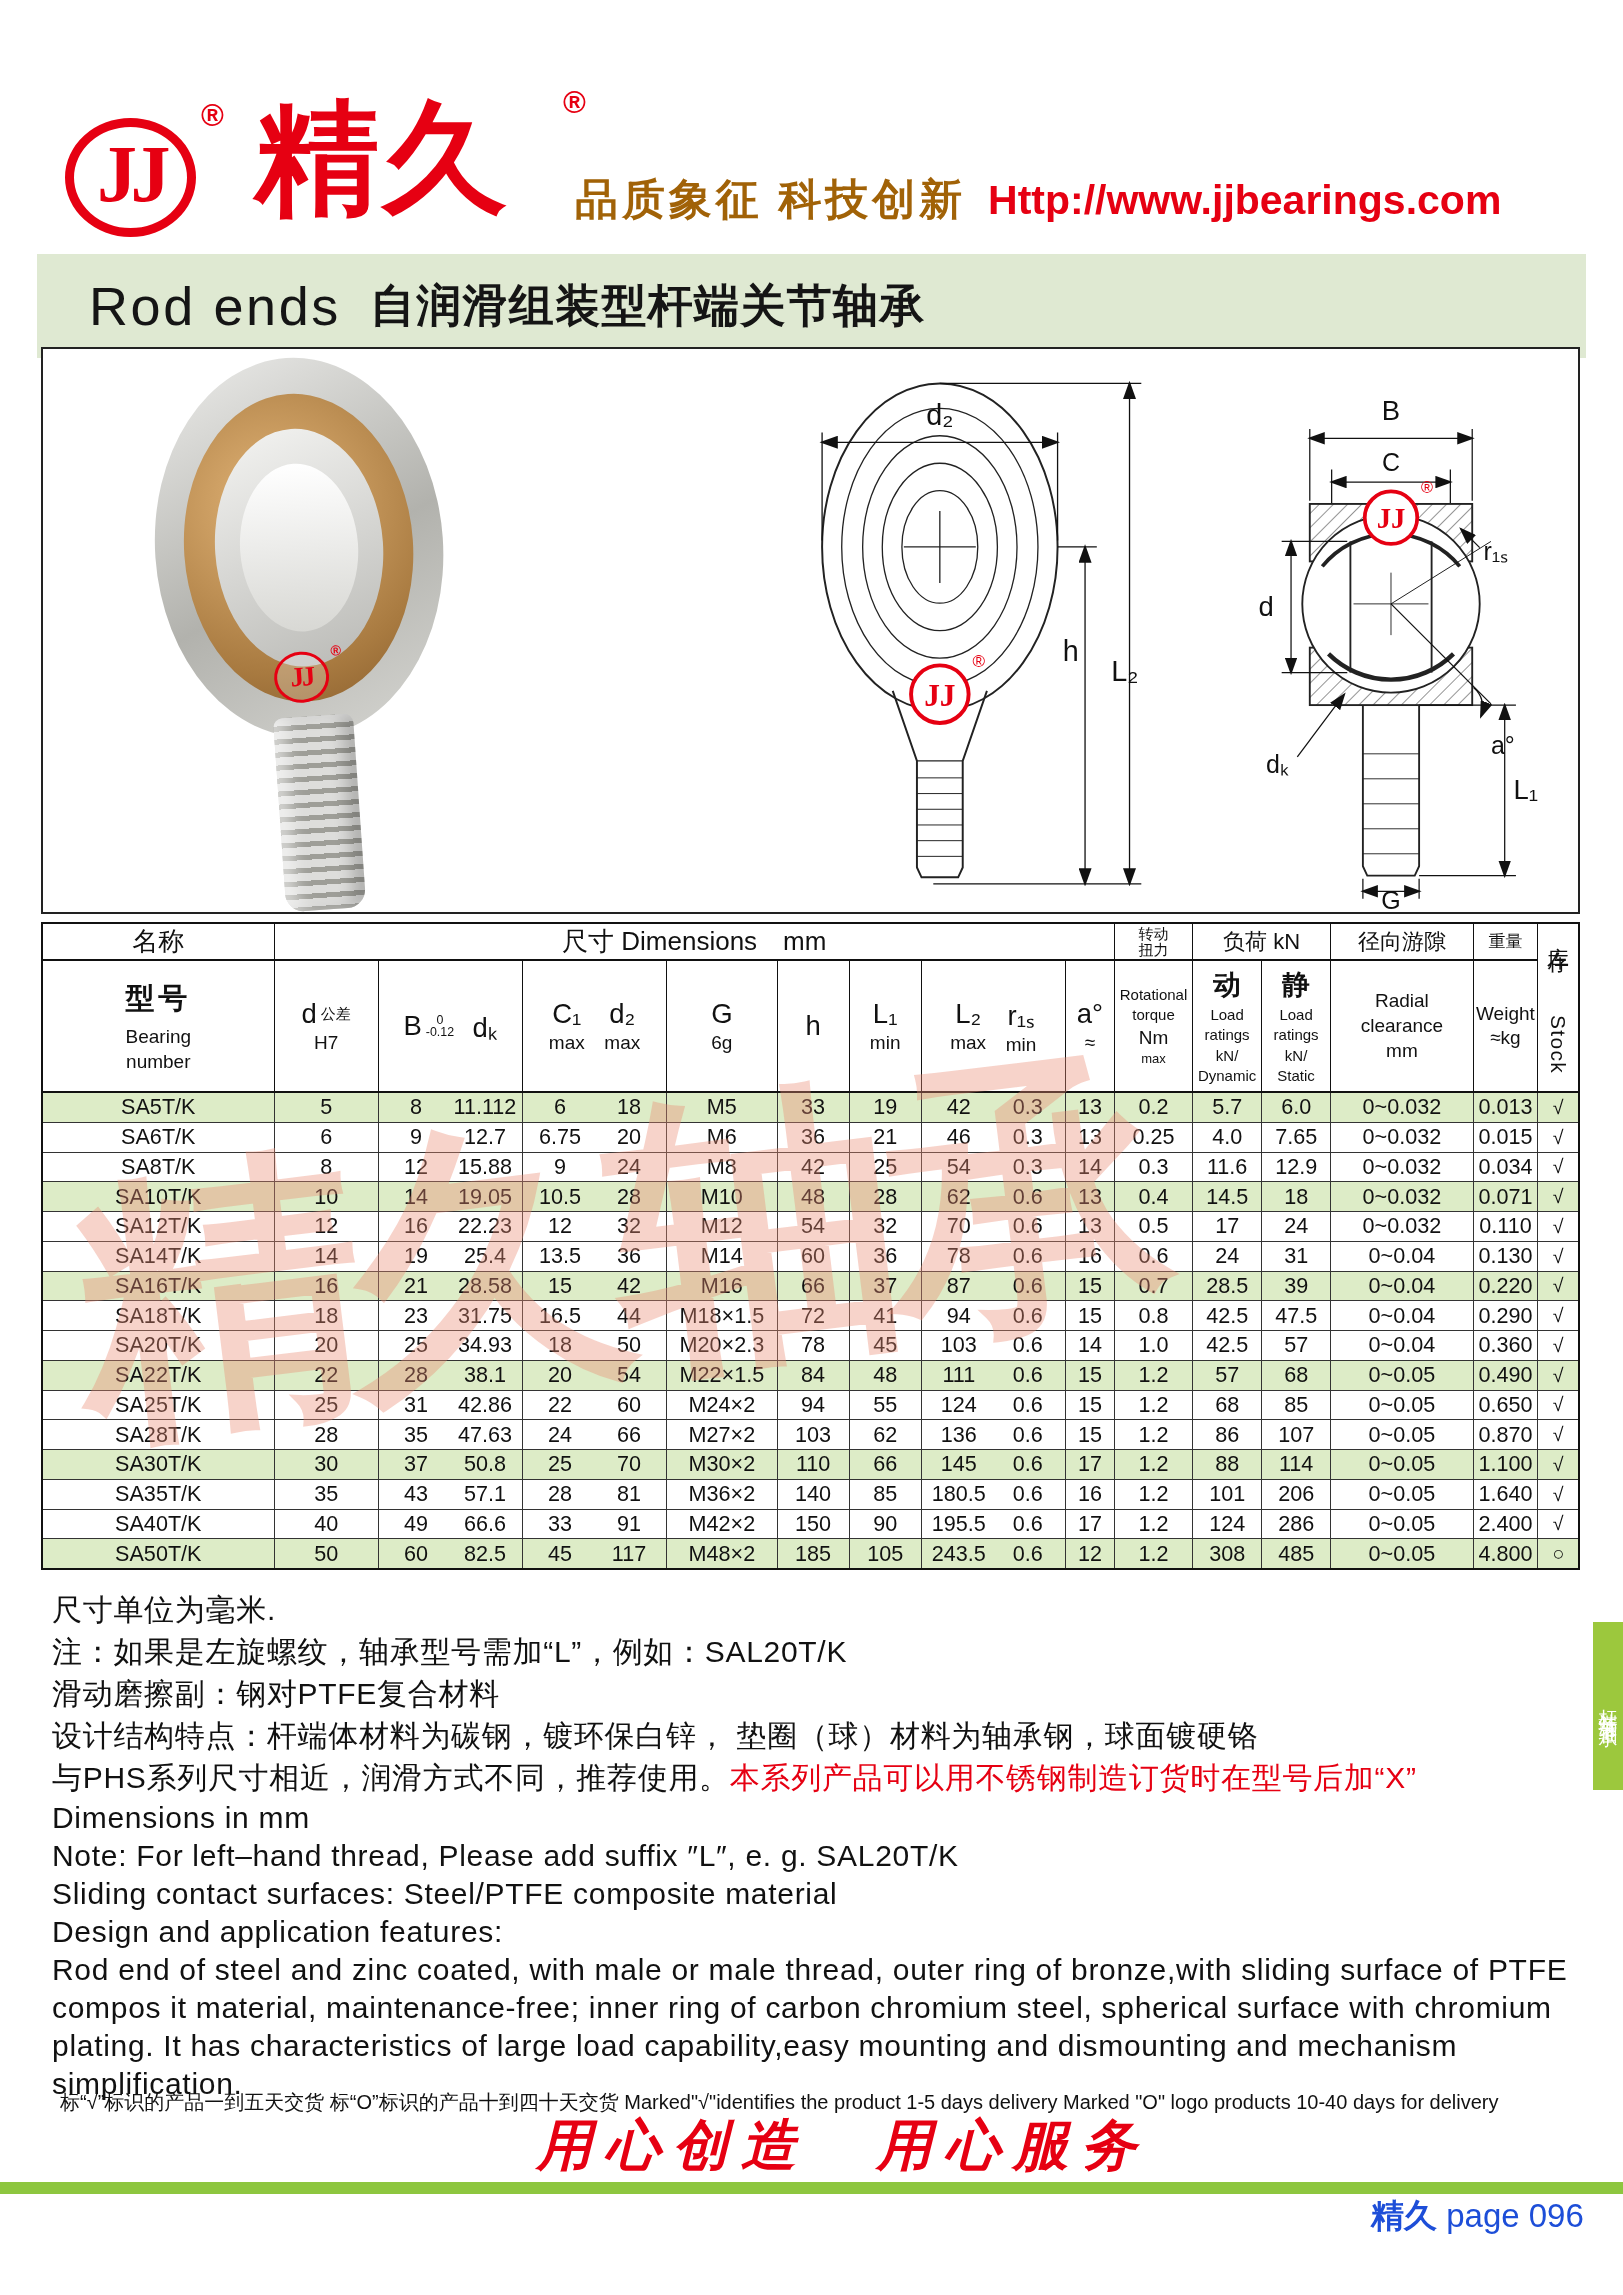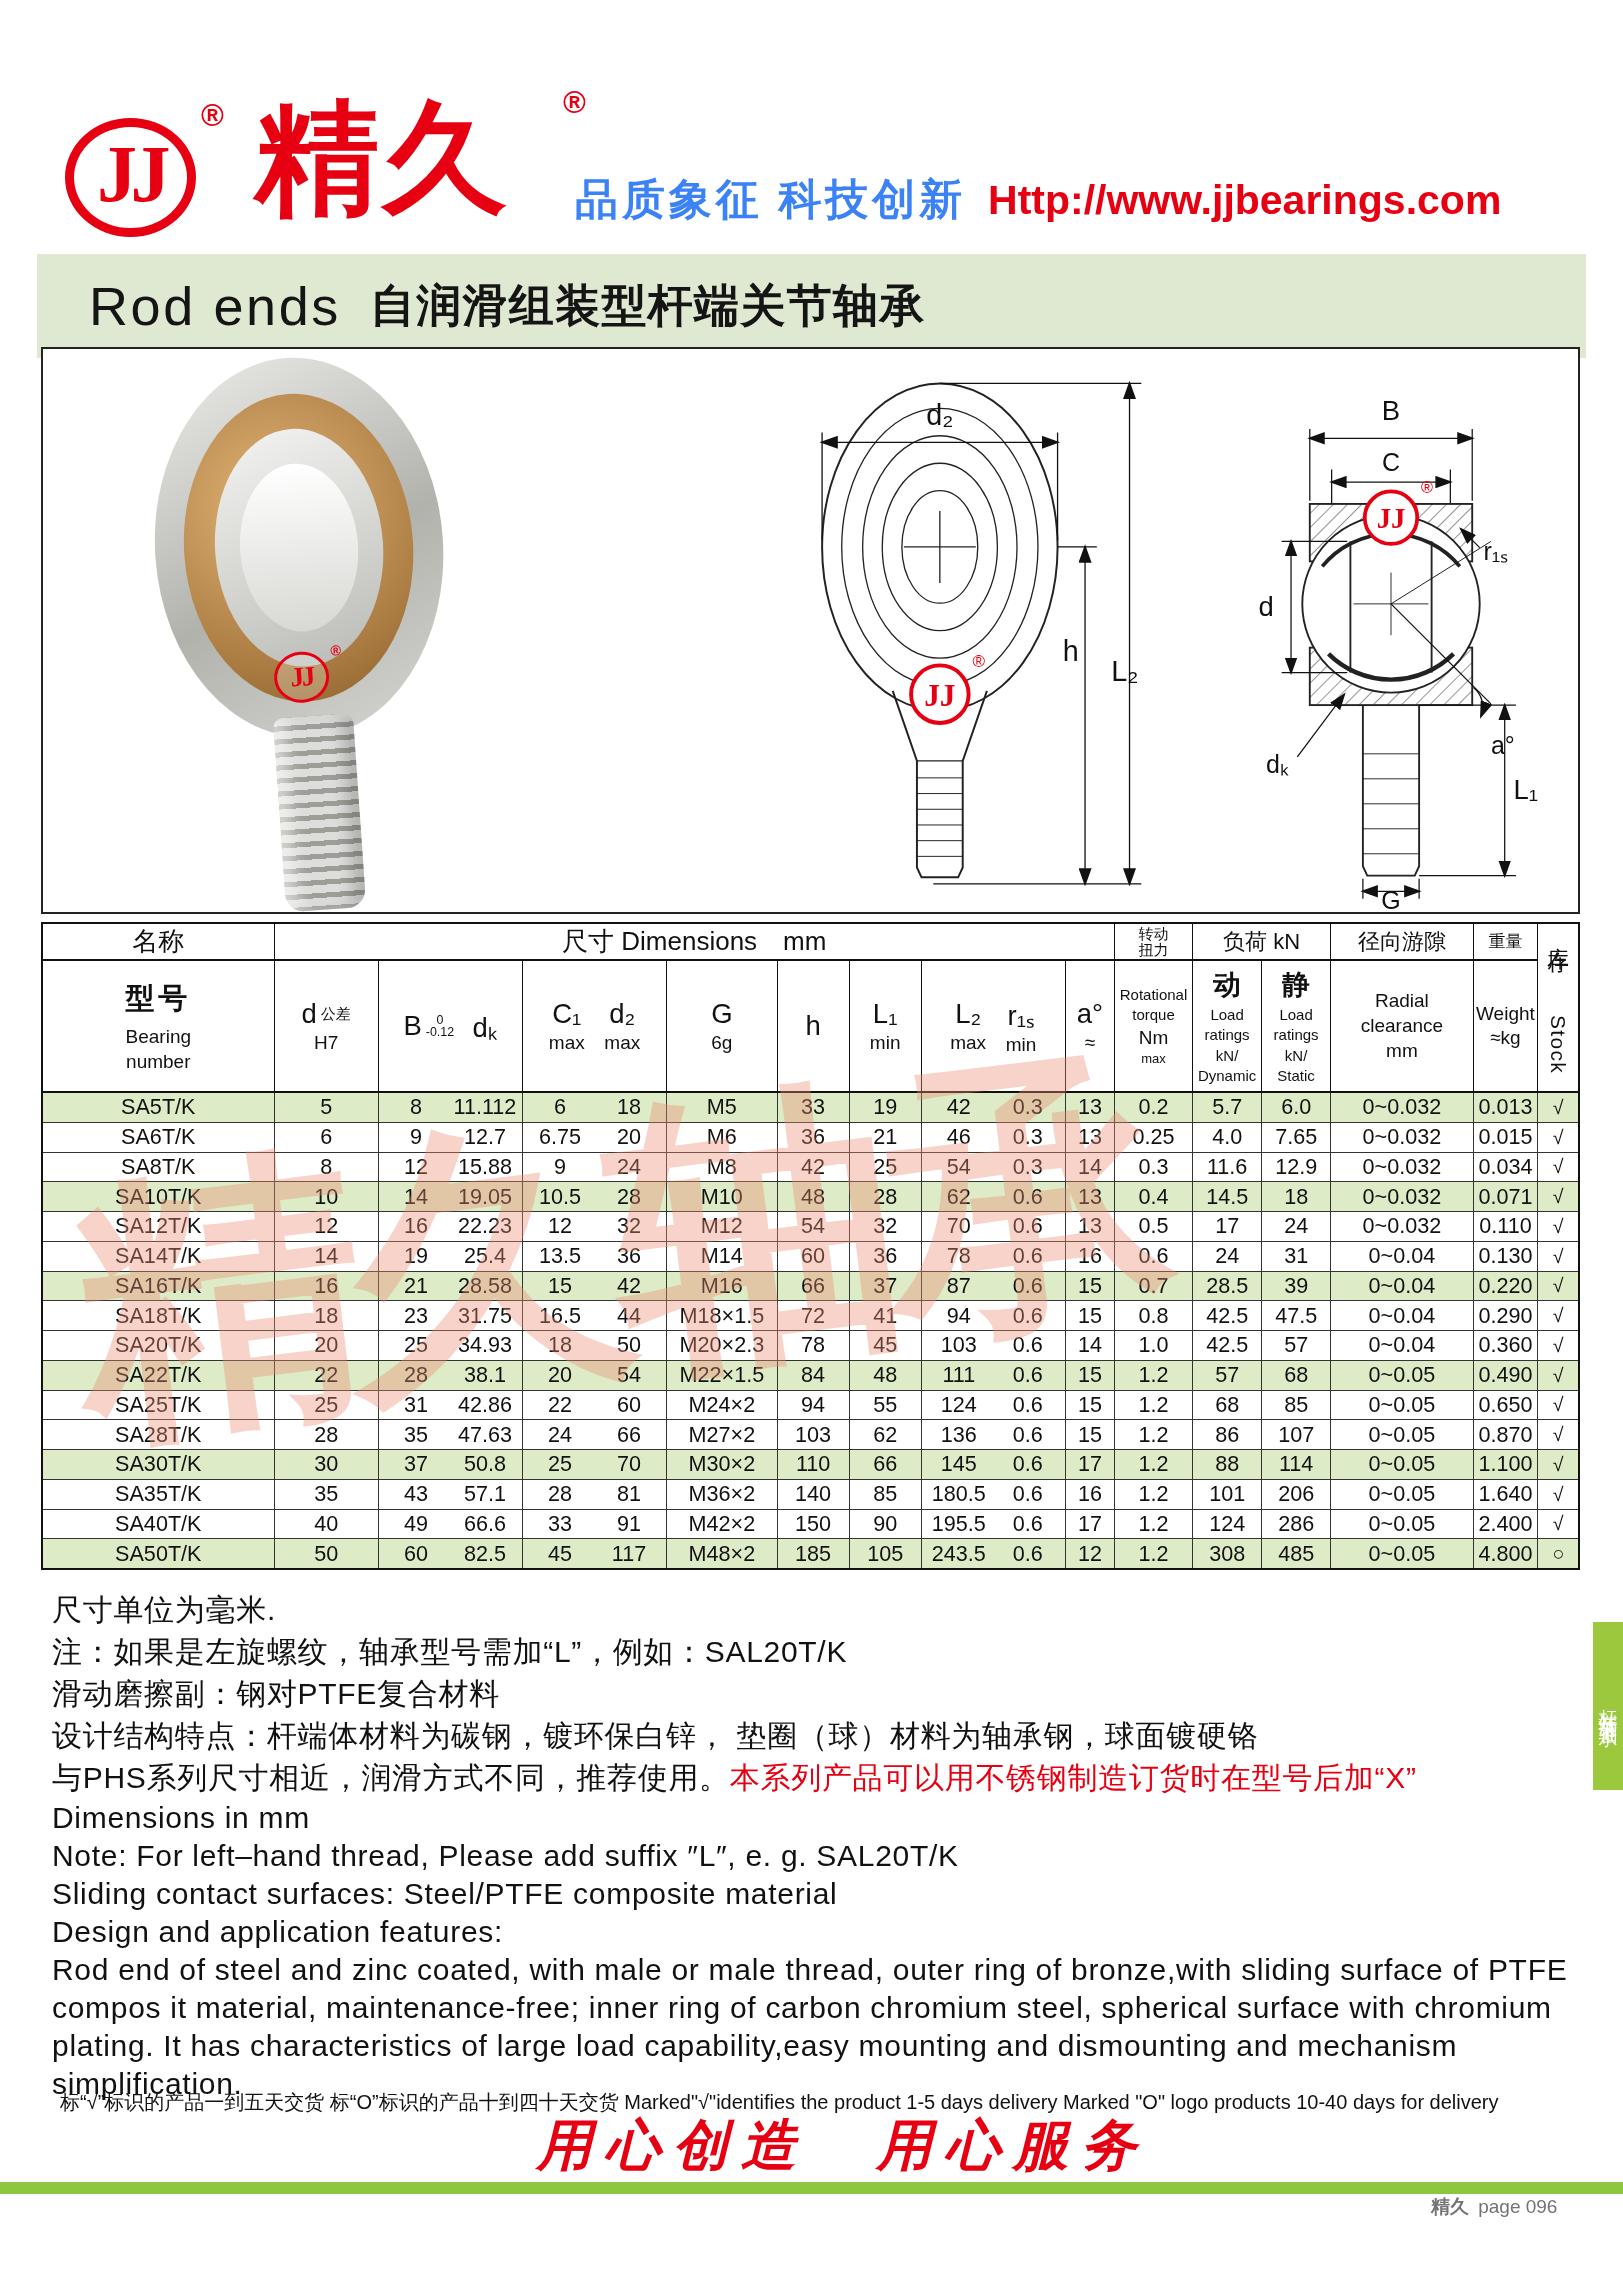--- a/index.html
+++ b/index.html
@@ -10,21 +10,21 @@
   
   .jj-badge{position:absolute;left:65px;top:98px;width:196px;height:151px}
   .jj-circle{position:absolute;left:0;top:19.6px;width:131px;height:119px;border:9.2px solid #e60012;border-radius:50%;display:flex;align-items:center;justify-content:center;background:#fff}
   .jj-circle span{font-family:"Liberation Serif",serif;font-weight:bold;font-size:80px;color:#e60012;letter-spacing:-6.5px;transform:translateY(-2.6px)}
   .reg{color:#e60012;font-weight:bold}
   .reg-logo{position:absolute;left:136px;top:0;font-size:31px}
   .brand-zh{position:absolute;left:255px;top:77px;width:327px;height:164px}
   .brand-text{font-size:124px;color:#e60012;font-weight:bold;font-family:"Liberation Serif",serif;letter-spacing:3.9px}
   .reg-brand{position:absolute;left:308px;top:7.9px;font-size:31px}
   .tagline-wrap{position:absolute;left:575px;top:171px;display:flex;align-items:baseline;gap:22px;white-space:nowrap}
-  .tagline{font-size:43px;color:#3b82f6;font-weight:bold;letter-spacing:3.9px}
+  .tagline{font-size:43px;color:#a16207;font-weight:bold;letter-spacing:3.9px}
   .url{font-size:41px;color:#e60012;font-weight:bold;text-decoration:none}
 
   
   .title-bar{position:absolute;left:37px;top:254px;width:1549px;height:104px;background:#dfe9d2;display:flex;align-items:center;gap:29px;padding-left:52px;white-space:nowrap}
   .title-en{font-size:54px;color:#151515;letter-spacing:2.6px}
   .title-zh{font-size:45px;color:#151515;font-weight:bold;letter-spacing:1.3px}
 
   
   .img-panel{position:absolute;left:41px;top:347px;width:1539px;height:567px;border:2.6px solid #222;background:#fff}
   .photo{position:absolute;left:98px;top:7.9px;width:340px;height:550px;transform:rotate(-4deg)}
@@ -90,21 +90,21 @@
   .nen{line-height:38px}
   .red{color:#e60012}
 
   
   .side-tab{position:absolute;left:1593px;top:1622px;width:30px;height:168px;background:#9cc83d;color:#fff;writing-mode:vertical-rl;text-orientation:upright;font-size:19px;display:flex;align-items:center;justify-content:center;letter-spacing:3.9px;font-family:"Liberation Serif",serif}
 
   
   .delivery{position:absolute;left:60px;top:2089px;font-size:20px;color:#111;white-space:nowrap;z-index:7}
   .slogan{position:absolute;left:537px;top:2109px;font-size:55px;color:#e60012;font-weight:bold;font-style:italic;letter-spacing:13px;font-family:"Liberation Serif",serif;white-space:nowrap}
   .green-bar{position:absolute;left:0;top:2182px;width:1623px;height:11.8px;background:#8dc63f}
-  .pagenum{position:absolute;left:1431px;top:2194px;font-size:19px;color:#737373;white-space:nowrap}
+  .pagenum{position:absolute;left:1371px;top:2194px;font-size:33px;color:#1d4ed8;white-space:nowrap}
   .pn-brand{font-weight:bold;margin-right:9.2px;font-family:"Liberation Serif",serif}
 </style>
 </head>
 <body>
 
 <div class="page">
 
   <div class="jj-badge">
     <div class="jj-circle">
         <span>JJ</span>

